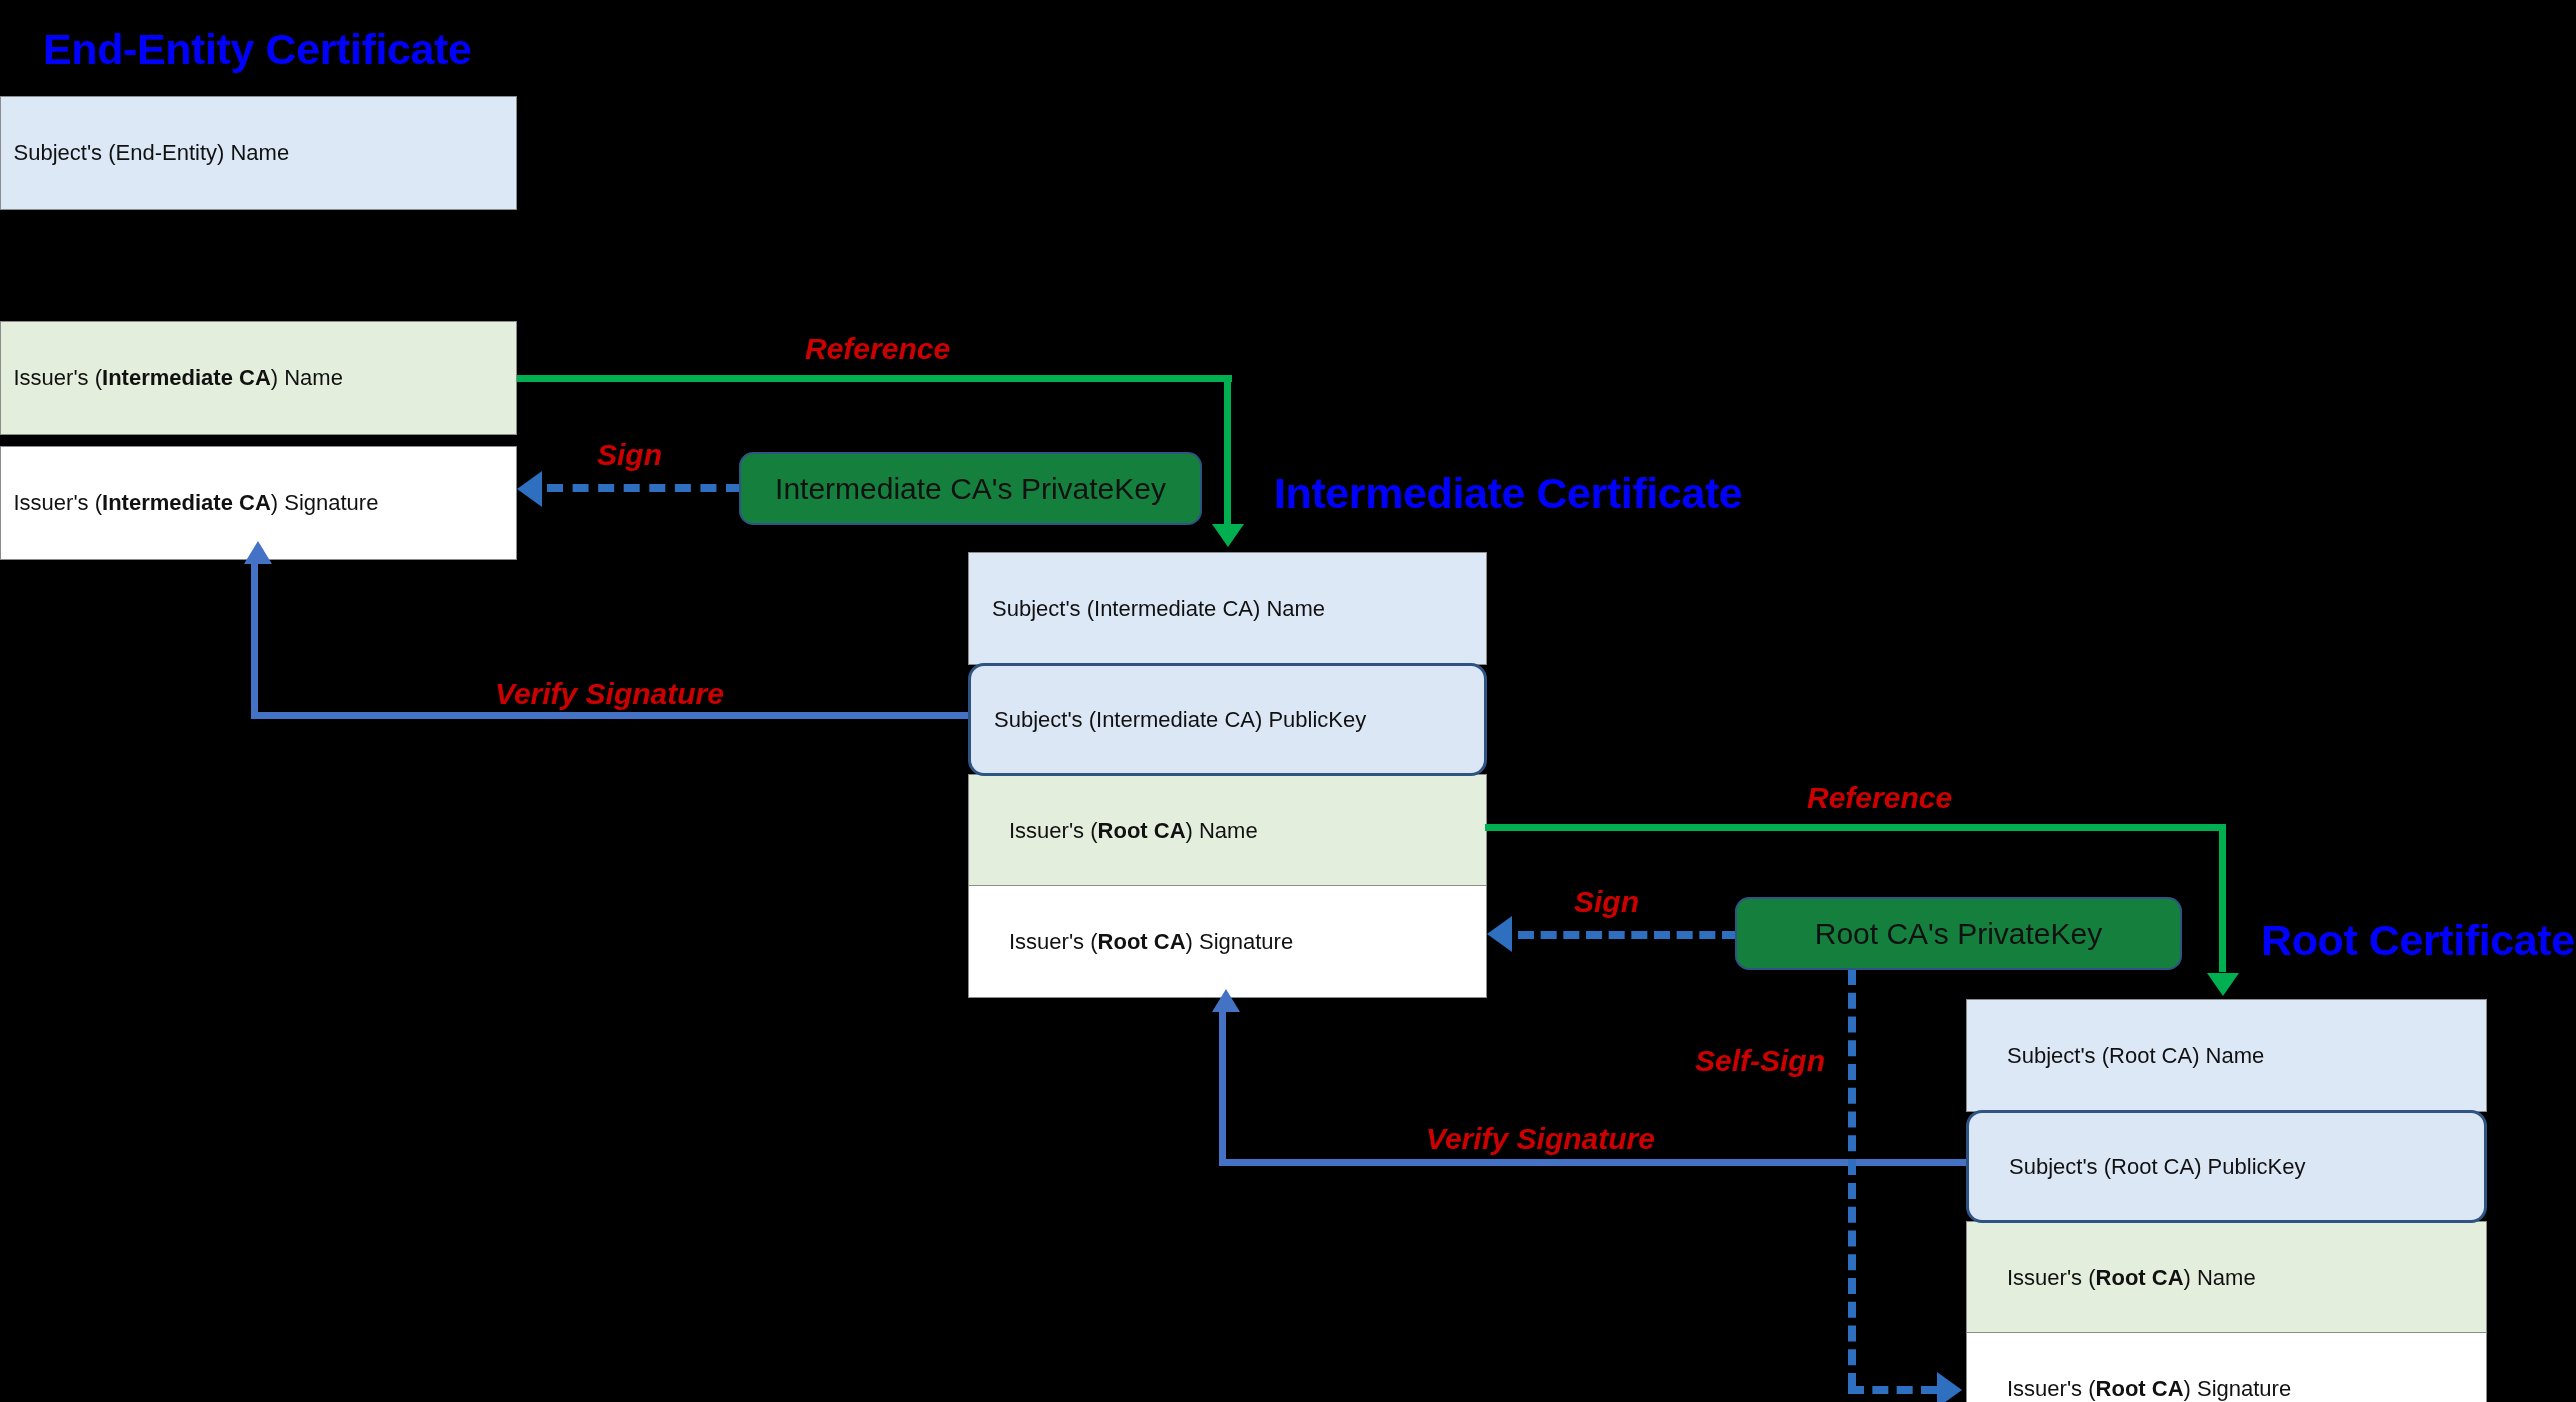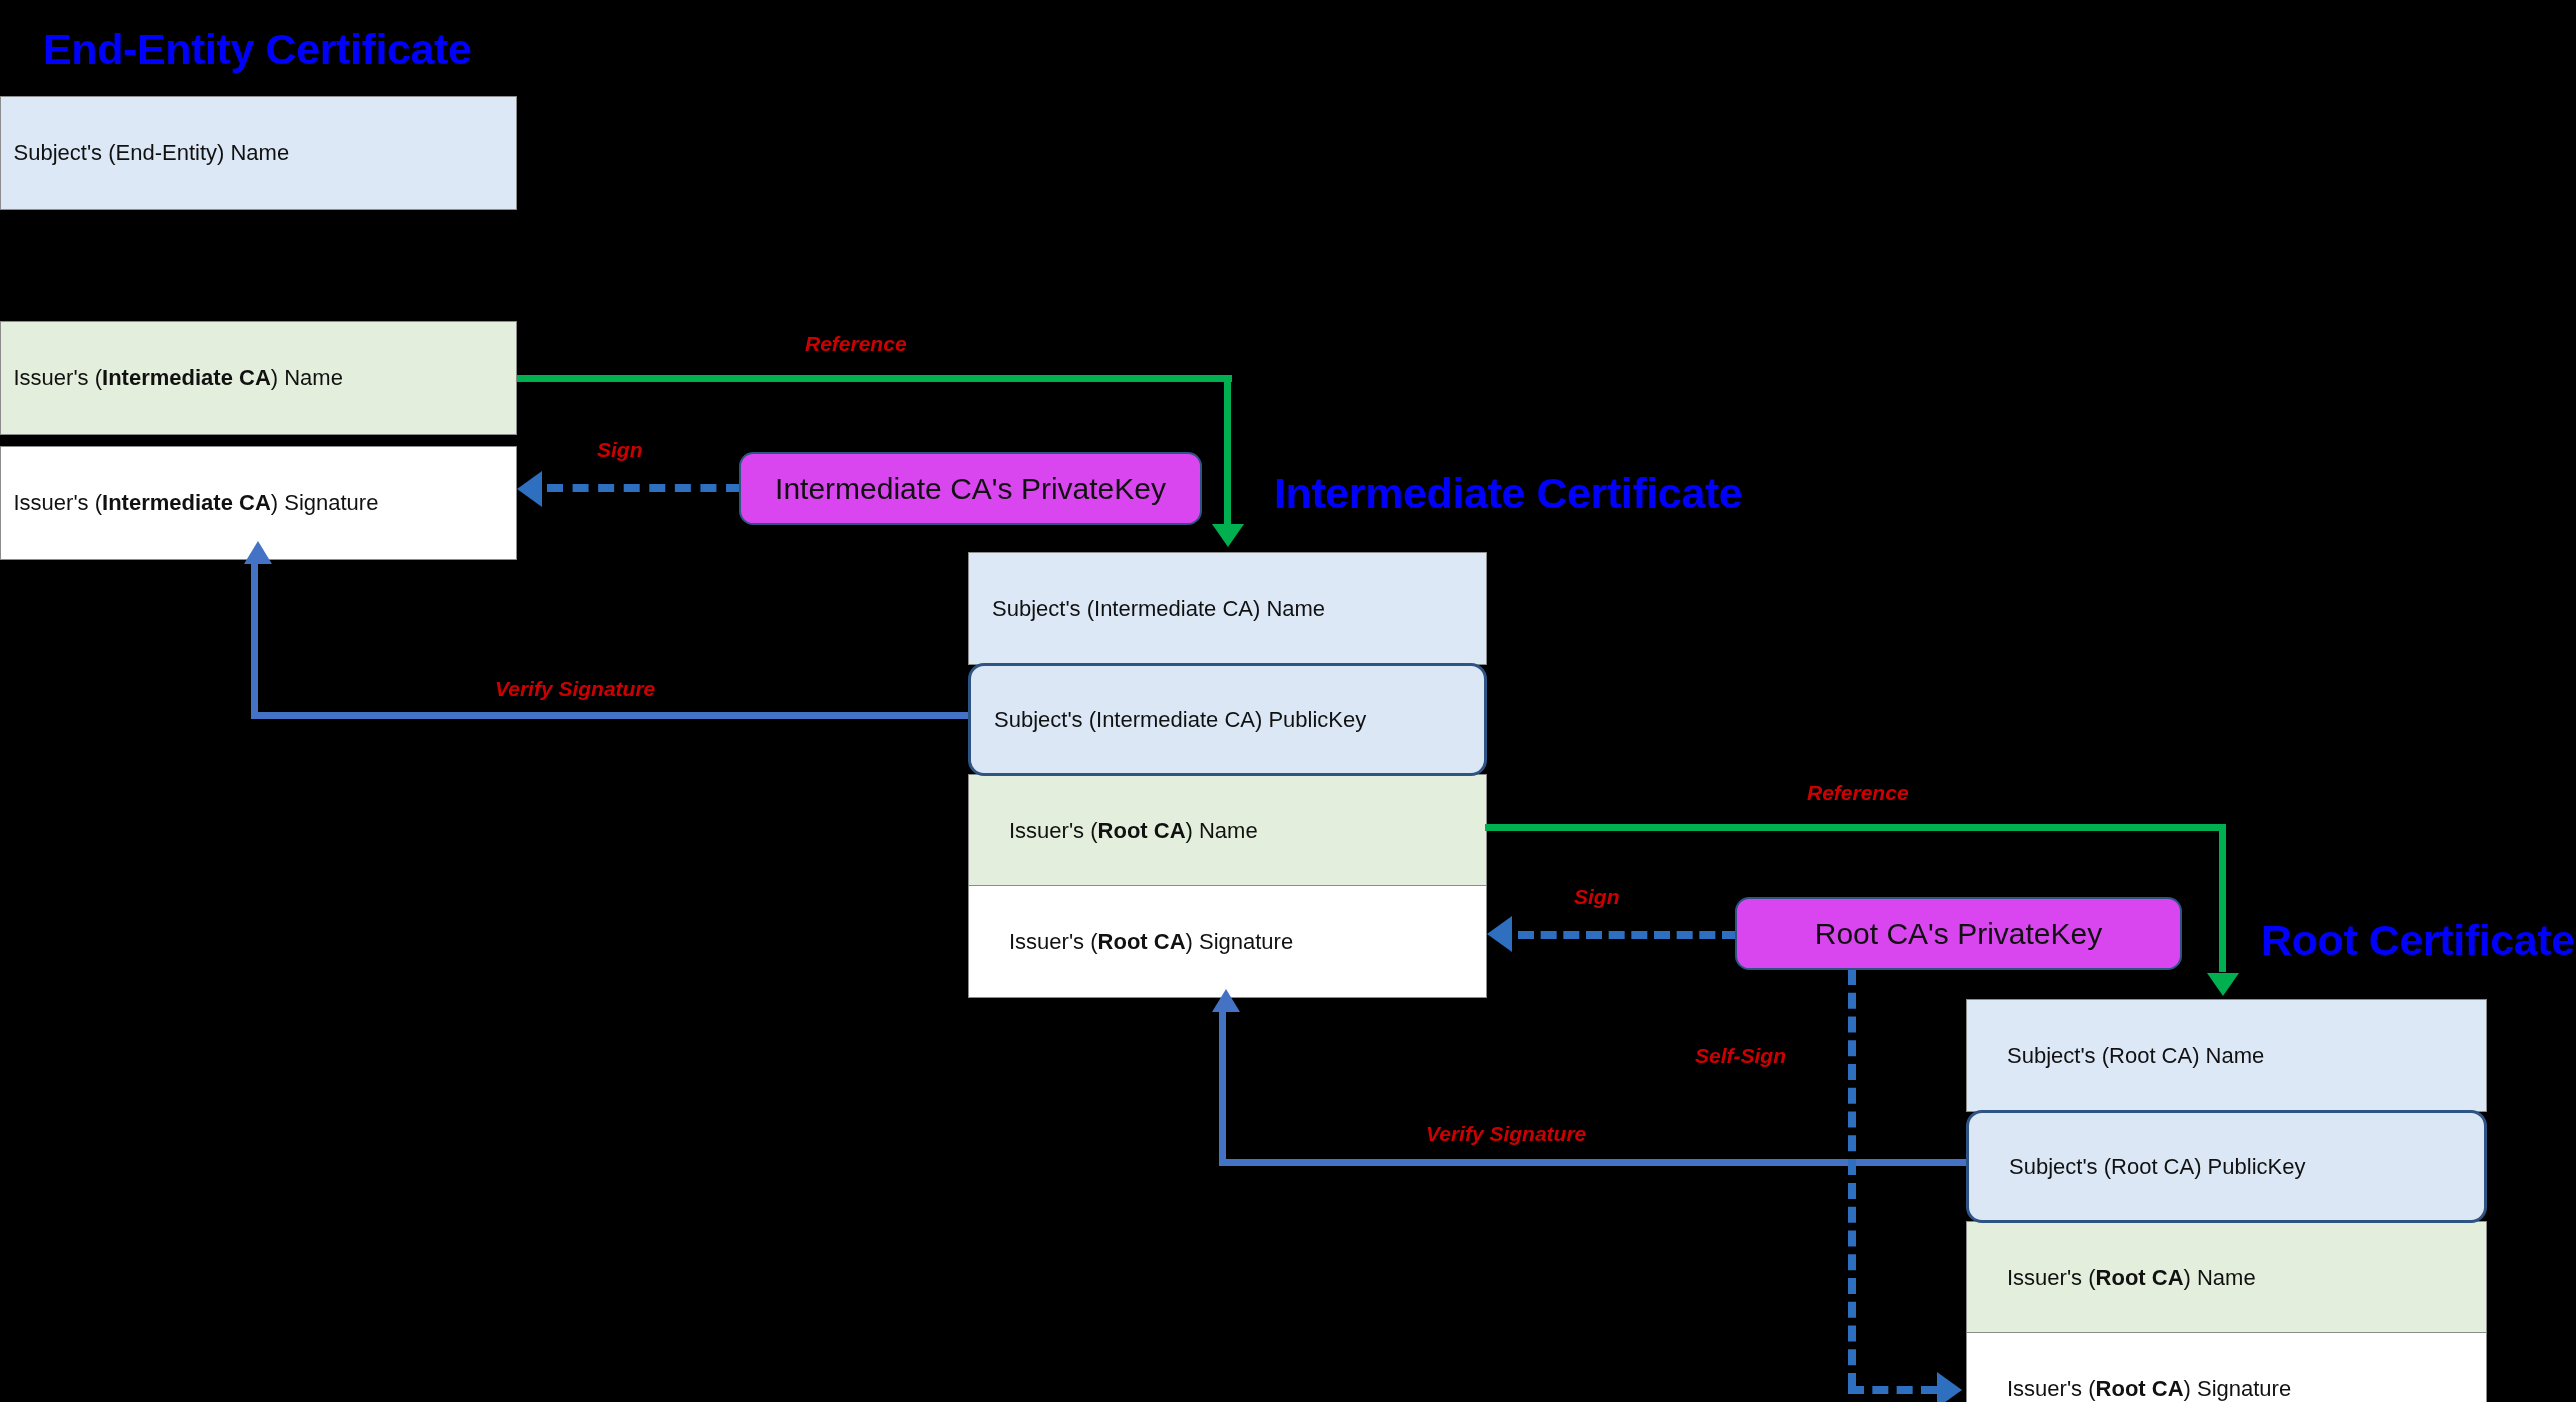--- a/index.html
+++ b/index.html
@@ -14,32 +14,32 @@
             color:#111;font-size:22px;white-space:nowrap;}
   .row-name   {background:#dde8f7;}
   .row-pubkey {background:#dce7f6;border:3.6px solid #2e5484;border-radius:16px;z-index:4;}
   .row-issuer {background:#e4eedc;}
   .row-sig    {background:#ffffff;}
   .pad-0  {padding-left:12.5px;}
   .pad-1  {padding-left:23px;}
   .pad-2  {padding-left:40px;}
 
   
-  .pkey{position:absolute;box-sizing:border-box;background:#d946ef;
+  .pkey{position:absolute;box-sizing:border-box;background:#15803d;
         border:2.7px solid #2e5484;border-radius:14.3px;
         display:flex;align-items:center;justify-content:center;
         color:#111;font-size:30px;white-space:nowrap;z-index:6;}
 
   
   .cert-title{position:absolute;color:#0000ff;font-weight:bold;
               font-size:43px;white-space:nowrap;letter-spacing:-0.4px;}
 
   
   .edge-label{position:absolute;color:#cc0000;font-style:italic;
-              font-weight:bold;font-size:21px;white-space:nowrap;z-index:7;}
+              font-weight:bold;font-size:30px;white-space:nowrap;z-index:7;}
 
   
   .ln{position:absolute;}
   .h-green{background:#00b050;height:7.2px;}
   .v-green{background:#00b050;width:7.2px;}
   .h-blue {background:#4472c4;height:7.2px;}
   .v-blue {background:#4472c4;width:7.2px;}
   .h-dash {height:0;border-top:8px dashed #2e6fc0;}
   .v-dash {width:0;border-left:8px dashed #2e6fc0;}
 

